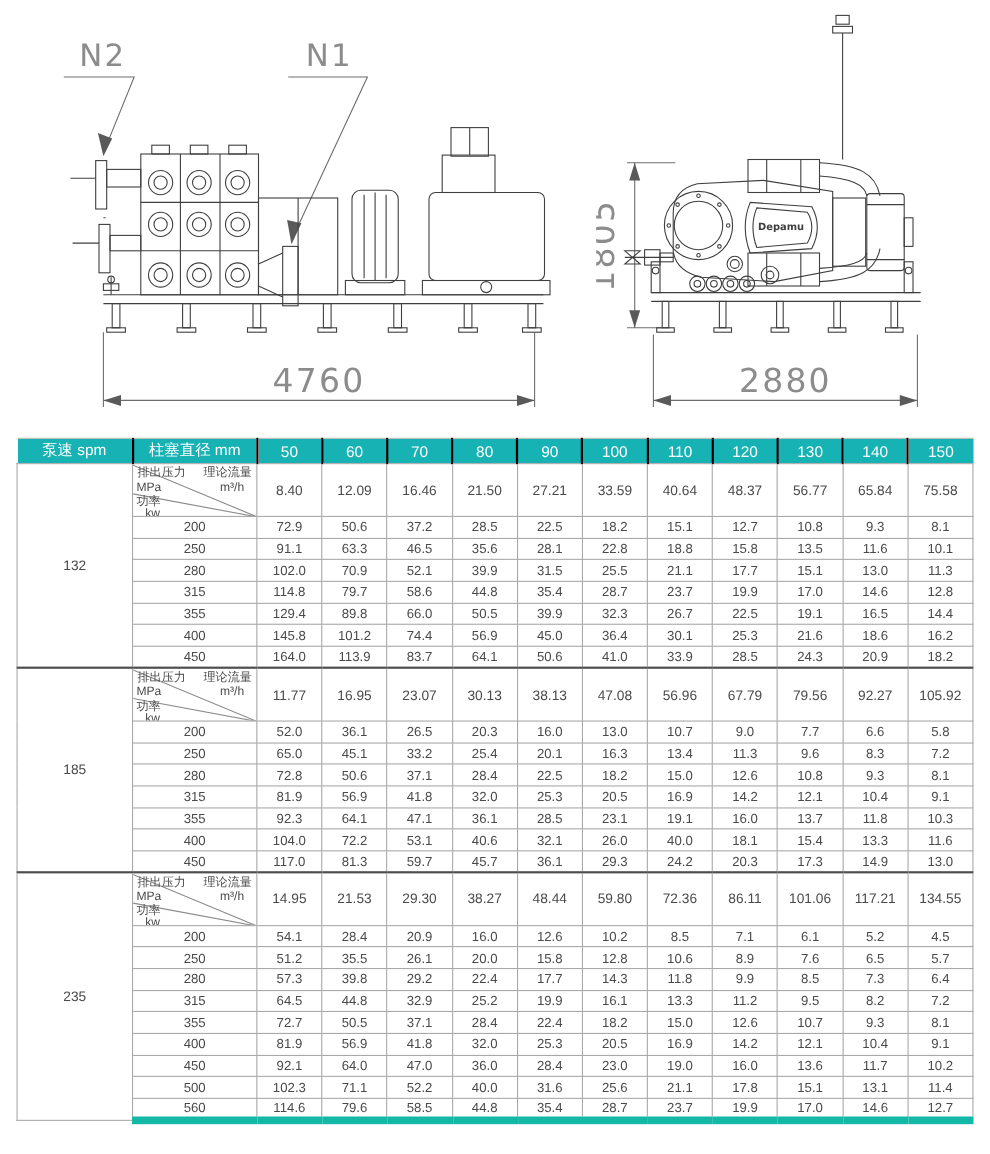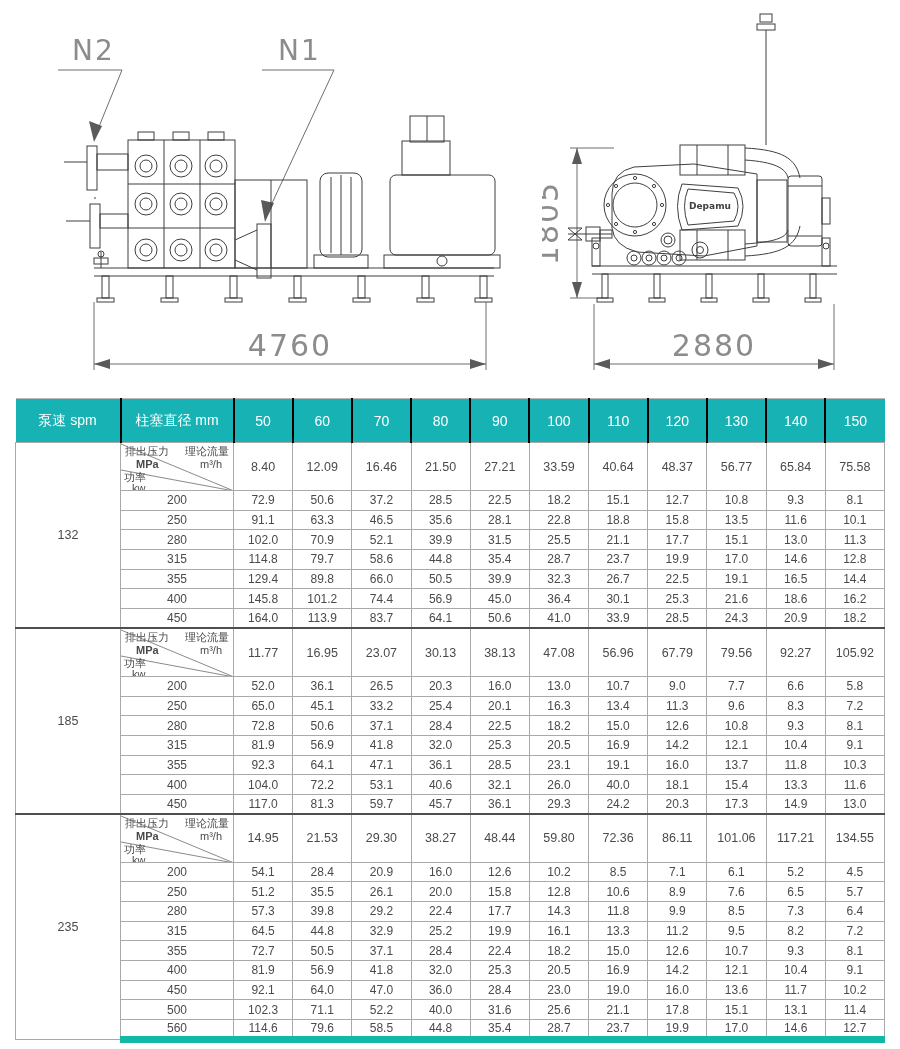--- a/index.html
+++ b/index.html
@@ -14,32 +14,32 @@
   .logo-text{fill:#3f3f3f;font-family:"DejaVu Sans",sans-serif;font-weight:bold;}
 
   
   .spec-table{position:absolute;left:15px;top:398px;width:870px;border-collapse:collapse;
               table-layout:fixed;color:#4a4a4a;border-top:1px solid #b9b9b9;}
   .spec-table td,.spec-table th{border:1px solid #a9a9a9;text-align:center;padding:0;
               overflow:hidden;white-space:nowrap;}
   .spec-table thead th{background:var(--teal,#16b2b4);color:#fff;font-weight:normal;
               font-size:14px;border:none;border-left:2px solid #000000;}
   .spec-table thead th:first-child{border-left:none;}
-  .spec-table thead tr{height:44px;}
+  .spec-table thead tr{height:23px;}
   .flow-row{height:48px;}
   .flow-row td{font-size:12.5px;}
   .data-row{height:19.7px;}
   .data-row td{font-size:12px;}
   .speed-cell{font-size:13px;}
   tbody.sep tr.flow-row td{border-top:2px solid #4e4e4e;}
   .spec-table tbody:last-child tr:last-child td{border-bottom:7px solid #14b8a6;}
   .corner-cell{position:relative;}
   .corner-cell svg{position:absolute;left:0;top:0;}
   .corner-cell .lbl{position:absolute;font-size:11px;line-height:1;color:#4a4a4a;}
-  .lbl.p1{left:4px;top:3px;}   .lbl.p2{left:15px;top:16px;font-weight:bold;}
+  .lbl.p1{left:4px;top:3px;}   .lbl.p2{left:3px;top:16px;}
   .lbl.f1{right:4px;top:3px;}  .lbl.f2{right:11px;top:16px;}
   .lbl.w1{left:3px;top:29px;}  .lbl.w2{left:11px;top:40px;}
 </style>
 </head>
 <body>
 
 <svg class="drawing" style="left:50px;top:8px" width="460" height="385" viewBox="0 0 460 385">
 
   <g>
     <text class="cad-text" x="22" y="52" font-size="28">N2</text>

